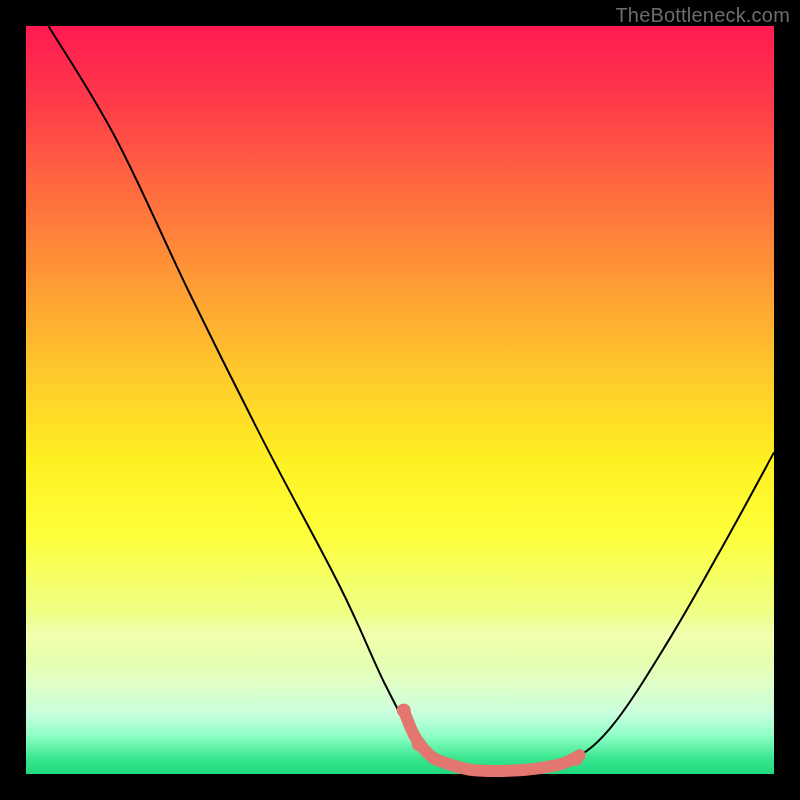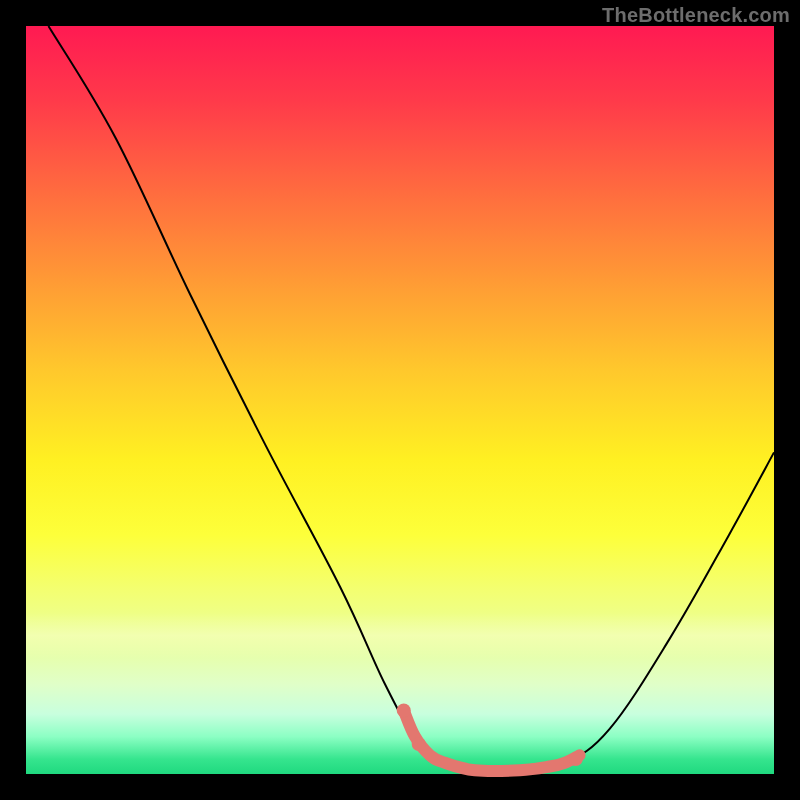--- a/index.html
+++ b/index.html
@@ -53,21 +53,21 @@
       rgba(255,255,200,0.0) 0%,
       rgba(255,255,220,0.35) 50%,
       rgba(255,255,200,0.0) 100%);
   }
   .watermark {
     position: absolute;
     top: 4px;
     right: 10px;
     color: #6d6d6d;
     font-size: 20px;
-    font-weight: 700;
+    font-weight: 400;
     letter-spacing: 0.2px;
     user-select: none;
   }
   svg.overlay {
     position: absolute;
     left: 26px;
     top: 26px;
     width: 748px;
     height: 748px;
     overflow: visible;

